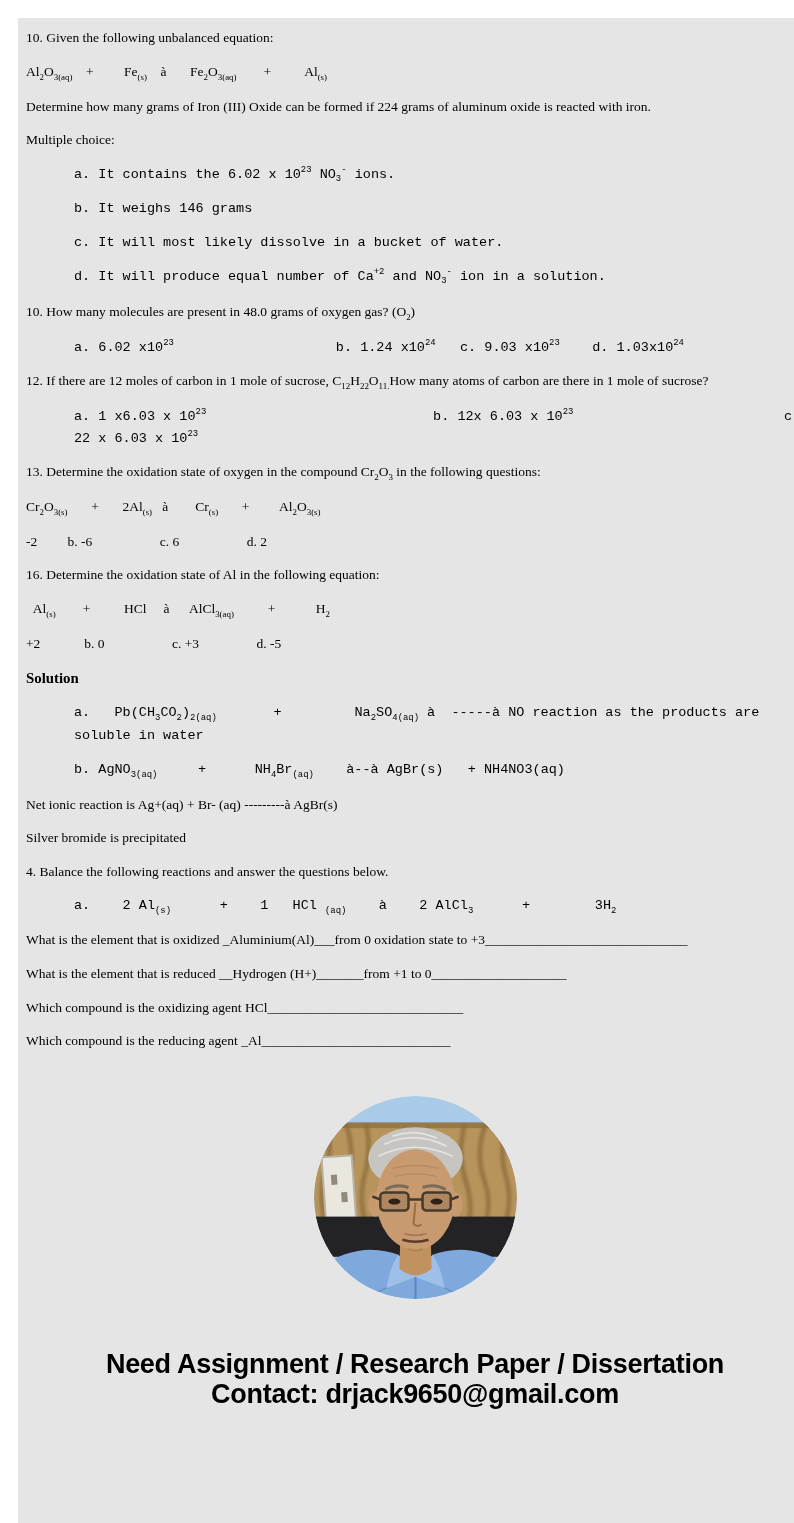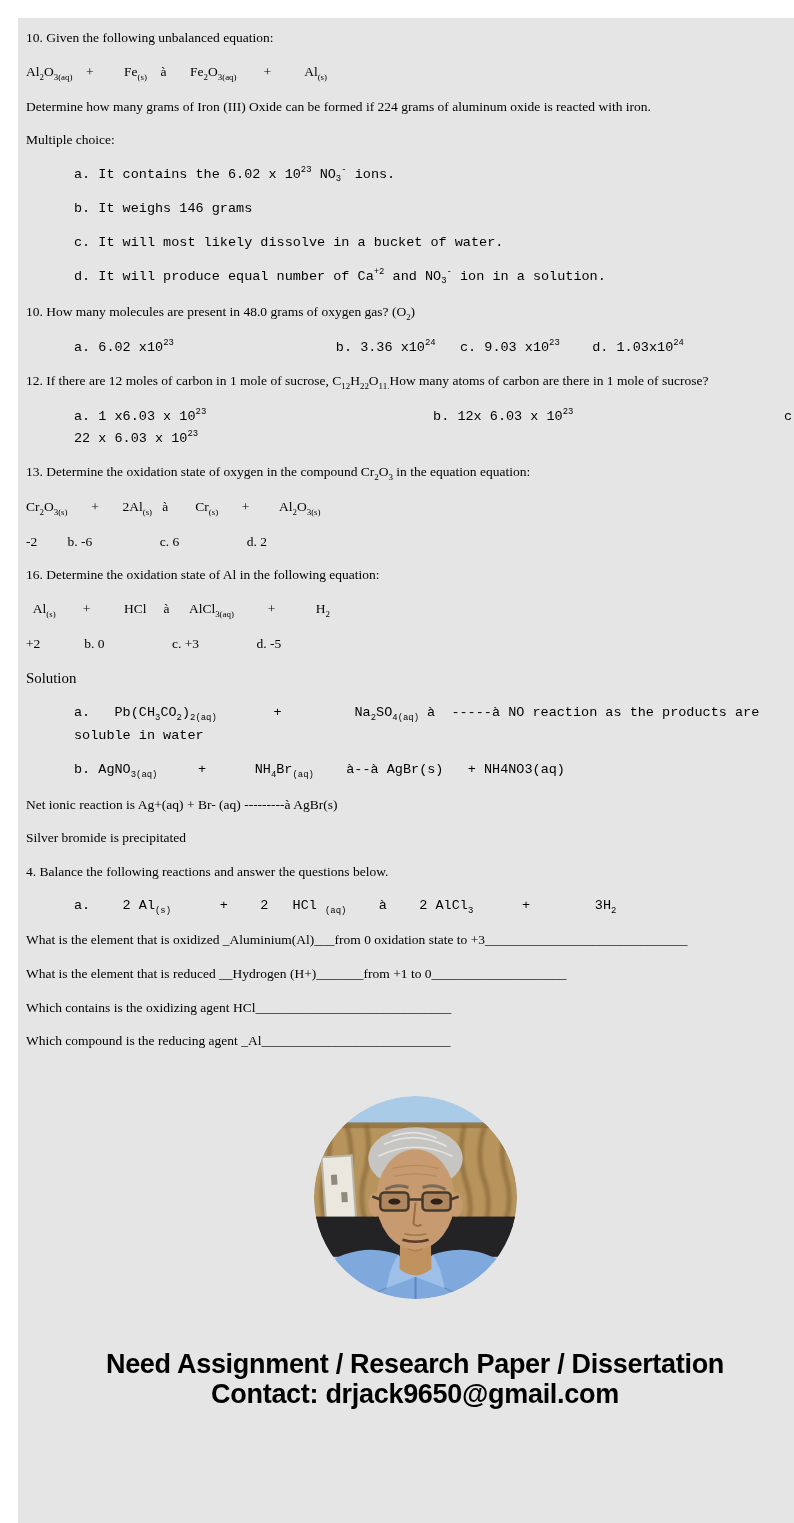--- a/index.html
+++ b/index.html
@@ -12,21 +12,21 @@
     font-family:"Liberation Serif", serif;
     font-size:13.5px; color:#000;
     overflow:hidden;
   }
   .doc-line {
     white-space:pre-wrap;
     line-height:1.6;
     margin:0 0 12px 0;
   }
   .doc-line.indent { padding-left:48px;font-family:Liberation Mono, monospace; }
-  .doc-line b { font-weight:normal; font-size:1.1em; }
+  .doc-line b { font-weight:bold; font-size:1.1em; }
   sub, sup { font-size:66%; }
   sup { vertical-align:super; }
   sub { vertical-align:sub; }
   .photo-wrap {
     width:203px; height:203px;
     margin:44px auto 0 auto;
   }
   .photo-wrap svg { display:block; border-radius:50%; }
   .footer {
     margin-top:50px;
@@ -47,39 +47,39 @@
   <div class="doc-body">
       <div class="doc-line"><span>10. Given the following unbalanced equation:</span></div>
       <div class="doc-line"><span>Al</span><sub>2</sub><span>O</span><sub>3(aq)</sub><span>    +         Fe</span><sub>(s)</sub><span>    à       Fe</span><sub>2</sub><span>O</span><sub>3(aq)</sub><span>        +          Al</span><sub>(s)</sub></div>
       <div class="doc-line"><span>Determine how many grams of Iron (III) Oxide can be formed if 224 grams of aluminum oxide is reacted with iron.</span></div>
       <div class="doc-line"><span>Multiple choice:</span></div>
       <div class="doc-line indent"><span>a. It contains the 6.02 x 10</span><sup>23</sup><span> NO</span><sub>3</sub><sup>-</sup><span> ions.</span></div>
       <div class="doc-line indent"><span>b. It weighs 146 grams</span></div>
       <div class="doc-line indent"><span>c. It will most likely dissolve in a bucket of water.</span></div>
       <div class="doc-line indent"><span>d. It will produce equal number of Ca</span><sup>+2</sup><span> and NO</span><sub>3</sub><sup>-</sup><span> ion in a solution.</span></div>
       <div class="doc-line"><span>10. How many molecules are present in 48.0 grams of oxygen gas? (O</span><sub>2</sub><span>)</span></div>
-      <div class="doc-line indent"><span>a. 6.02 x10</span><sup>23</sup><span>                    b. 3.36 x10</span><sup>24</sup><span>   c. 9.03 x10</span><sup>23</sup><span>    d. 1.03x10</span><sup>24</sup></div>
+      <div class="doc-line indent"><span>a. 6.02 x10</span><sup>23</sup><span>                    b. 1.24 x10</span><sup>24</sup><span>   c. 9.03 x10</span><sup>23</sup><span>    d. 1.03x10</span><sup>24</sup></div>
       <div class="doc-line"><span>12. If there are 12 moles of carbon in 1 mole of sucrose, C</span><sub>12</sub><span>H</span><sub>22</sub><span>O</span><sub>11.</sub><span>How many atoms of carbon are there in 1 mole of sucrose?</span></div>
       <div class="doc-line indent"><span>a. 1 x6.03 x 10</span><sup>23</sup><span>                            b. 12x 6.03 x 10</span><sup>23</sup><span>                          c. 22 x 6.03 x 10</span><sup>23</sup></div>
-      <div class="doc-line"><span>13. Determine the oxidation state of oxygen in the compound Cr</span><sub>2</sub><span>O</span><sub>3</sub><span> in the equation equation:</span></div>
+      <div class="doc-line"><span>13. Determine the oxidation state of oxygen in the compound Cr</span><sub>2</sub><span>O</span><sub>3</sub><span> in the following questions:</span></div>
       <div class="doc-line"><span>Cr</span><sub>2</sub><span>O</span><sub>3(s)</sub><span>       +       2Al</span><sub>(s)</sub><span>   à        Cr</span><sub>(s)</sub><span>       +         Al</span><sub>2</sub><span>O</span><sub>3(s)</sub></div>
       <div class="doc-line"><span>-2         b. -6                    c. 6                    d. 2</span></div>
       <div class="doc-line"><span>16. Determine the oxidation state of Al in the following equation:</span></div>
       <div class="doc-line"><span>  Al</span><sub>(s)</sub><span>        +          HCl     à      AlCl</span><sub>3(aq)</sub><span>          +            H</span><sub>2</sub></div>
       <div class="doc-line"><span>+2             b. 0                    c. +3                 d. -5</span></div>
       <div class="doc-line"><b>Solution</b></div>
       <div class="doc-line indent"><span>a.   Pb(CH</span><sub>3</sub><span>CO</span><sub>2</sub><span>)</span><sub>2(aq)</sub><span>       +         Na</span><sub>2</sub><span>SO</span><sub>4(aq)</sub><span> à  -----à NO reaction as the products are soluble in water</span></div>
       <div class="doc-line indent"><span>b. AgNO</span><sub>3(aq)</sub><span>     +      NH</span><sub>4</sub><span>Br</span><sub>(aq)</sub><span>    à--à AgBr(s)   + NH4NO3(aq)</span></div>
       <div class="doc-line"><span>Net ionic reaction is Ag+(aq) + Br- (aq) ---------à AgBr(s)</span></div>
       <div class="doc-line"><span>Silver bromide is precipitated</span></div>
       <div class="doc-line"><span>4. Balance the following reactions and answer the questions below.</span></div>
-      <div class="doc-line indent"><span>a.    2 Al</span><sub>(s)</sub><span>      +    2   HCl </span><sub>(aq)</sub><span>    à    2 AlCl</span><sub>3</sub><span>      +        3H</span><sub>2</sub></div>
+      <div class="doc-line indent"><span>a.    2 Al</span><sub>(s)</sub><span>      +    1   HCl </span><sub>(aq)</sub><span>    à    2 AlCl</span><sub>3</sub><span>      +        3H</span><sub>2</sub></div>
       <div class="doc-line"><span>What is the element that is oxidized _Aluminium(Al)___from 0 oxidation state to +3______________________________</span></div>
       <div class="doc-line"><span>What is the element that is reduced __Hydrogen (H+)_______from +1 to 0____________________</span></div>
-      <div class="doc-line"><span>Which contains is the oxidizing agent HCl_____________________________</span></div>
+      <div class="doc-line"><span>Which compound is the oxidizing agent HCl_____________________________</span></div>
       <div class="doc-line"><span>Which compound is the reducing agent _Al____________________________</span></div>
     </div>
 
   <div class="photo-wrap">
     <svg width="203" height="203" viewBox="0 0 202 202">
       <defs>
         <clipPath id="circ">
             <circle cx="101" cy="101" r="101"></circle>
           </clipPath>
         <filter id="soft">

